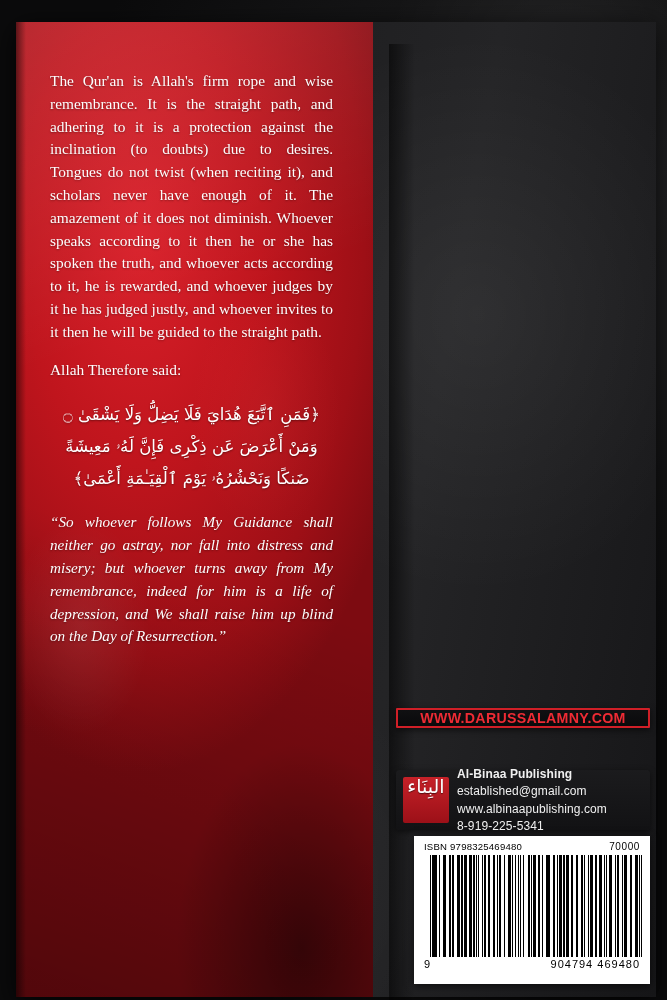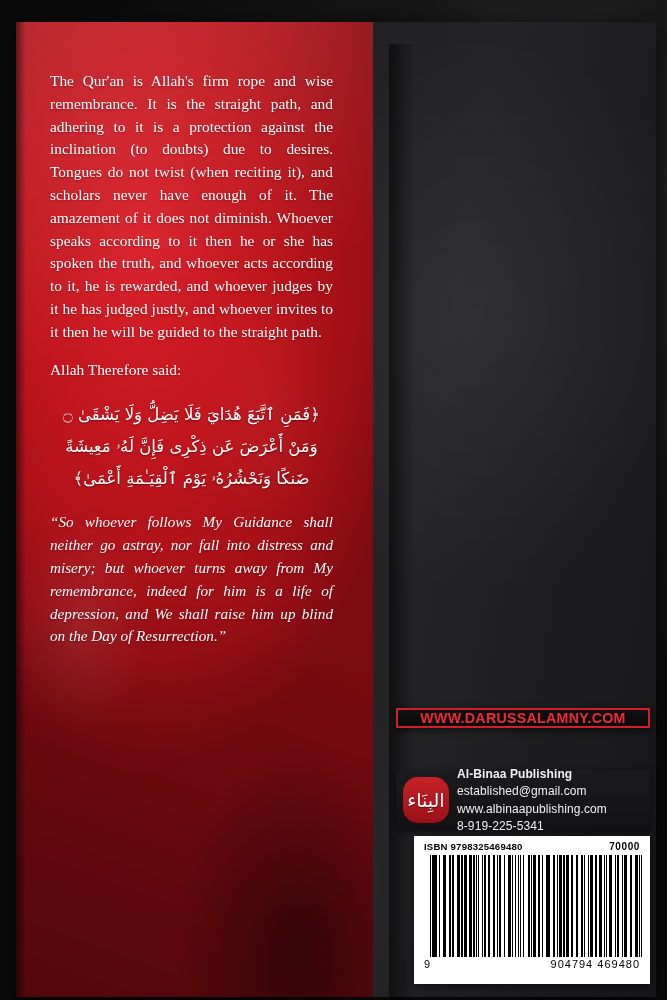--- a/index.html
+++ b/index.html
@@ -169,23 +169,22 @@
     display: flex;
     align-items: center;
     z-index: 6;
     box-shadow: 0 2px 6px rgba(0,0,0,0.55);
   }
   .pub-logo {
     width: 46px;
     height: 46px;
     margin: 0 8px 0 7px;
     background: linear-gradient(180deg, #c62128 0%, #9c1018 100%);
-    border-radius: 15px;
-    display: flex;
-    align-items: center;
+    border-radius: 2px;
+    display: flex;
     justify-content: center;
     flex: 0 0 auto;
   }
   .pub-logo-glyph {
     color: #fff;
     font-family: "DejaVu Sans", sans-serif;
     font-size: 19px;
     line-height: 1;
     text-shadow: 0 1px 1px rgba(0,0,0,0.5);
   }
@@ -218,21 +217,20 @@
   }
   .isbn-row {
     display: flex;
     align-items: baseline;
     justify-content: space-between;
     font-family: "Liberation Sans", sans-serif;
     font-size: 9.6px;
     color: #000;
     letter-spacing: 0.2px;
     padding: 0 2px 3px 2px;
-    font-weight: bold;
   }
   .isbn-row .right { font-size: 10px; letter-spacing: 0.6px; }
 
   .bars {
     height: 102px;
     width: 100%;
     display: flex;
     align-items: stretch;
     gap: 0;
   }

